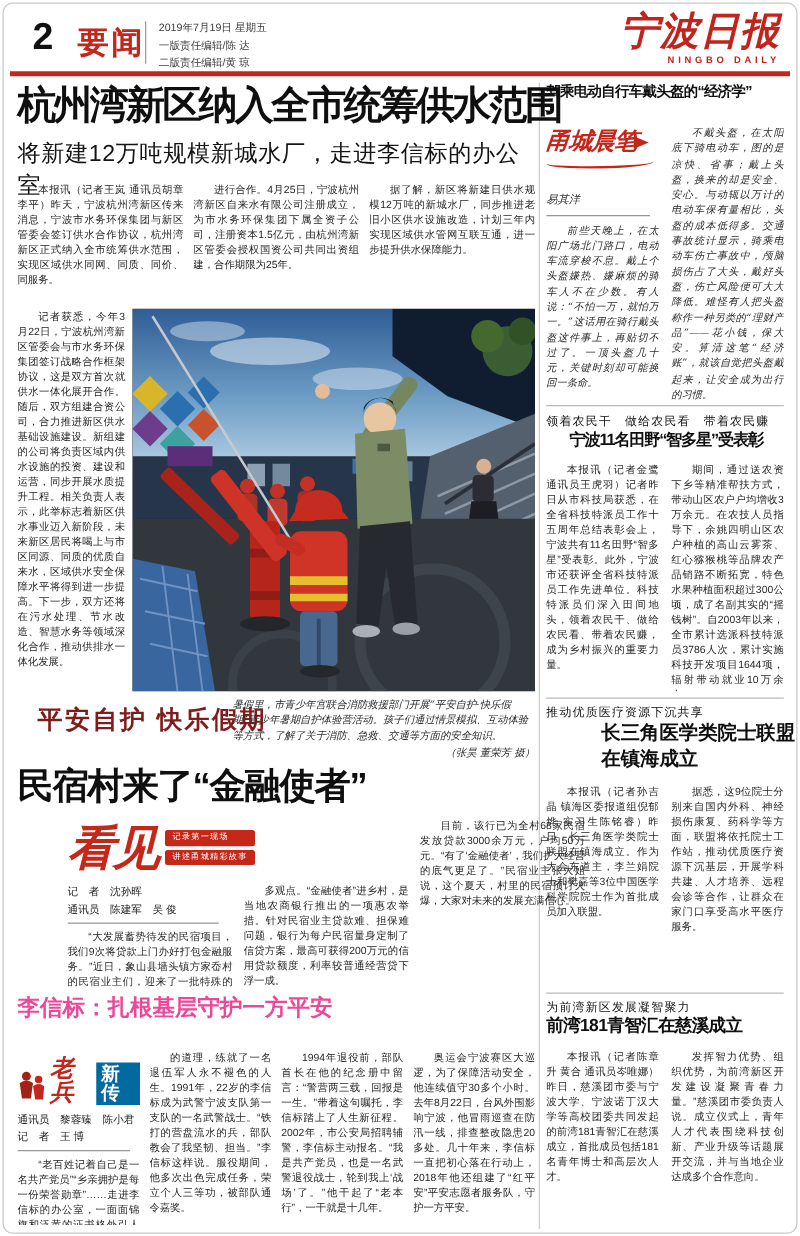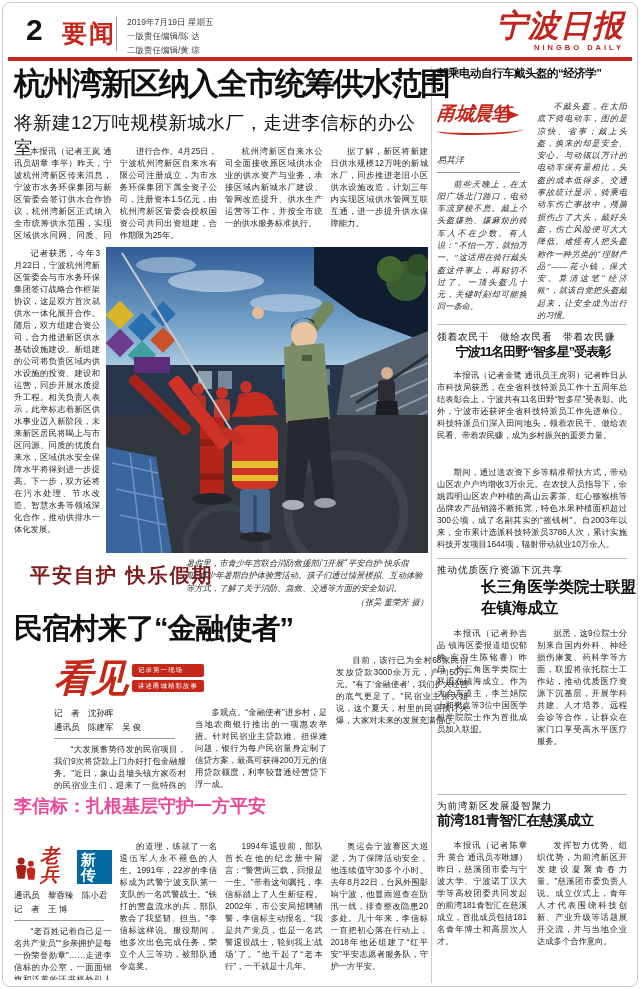--- a/index.html
+++ b/index.html
@@ -55,21 +55,21 @@
   
   .comm-hl{left:437px;top:66px;width:192px;font-size:11.5px;font-weight:900;letter-spacing:-0.5px;white-space:nowrap;color:#0f0f0f;}
   .comm-body{left:437px;top:100px;width:190px;height:222px;gap:10px;}
   .yc-logo{height:46px;margin-bottom:4px;position:relative;text-indent:0;}
   .yc-text{font-weight:900;font-style:italic;font-size:19px;color:#c3271b;letter-spacing:-1px;transform:skewX(-6deg);display:inline-block;}
   .yc-arrow{display:inline-block;width:0;height:0;border-left:12px solid #c3271b;border-top:5px solid transparent;border-bottom:5px solid transparent;margin-left:-2px;}
   .yc-swoosh{width:86px;height:8px;border-bottom:2.5px solid #c3271b;border-radius:0 0 60% 40%;margin-top:-4px;}
   .comm-author{font-size:9px;color:#333;padding:4px 0 4px 0;border-bottom:1px solid #999;width:92%;margin-bottom:5px;text-indent:0;}
   .zdx-kicker{left:437px;top:331px;}
   .zdx-hl{left:437px;top:343px;width:192px;font-size:13px;font-weight:900;letter-spacing:-1px;white-space:nowrap;color:#0f0f0f;text-align:center;}
-  .zdx-body{left:437px;top:369px;width:190px;height:184px;gap:10px;flex-direction:column;}
+  .zdx-body{left:437px;top:369px;width:190px;height:184px;gap:10px;}
   .ys-kicker{left:437px;top:564px;}
   .ys-hl{left:437px;top:577px;width:192px;font-size:15.5px;font-weight:900;line-height:1.35;color:#0f0f0f;letter-spacing:0;margin-left:44px;}
   .ys-body{left:437px;top:627px;width:190px;height:162px;gap:10px;}
   .qzh-kicker{left:437px;top:800px;}
   .qzh-hl{left:437px;top:812px;width:192px;font-size:14px;font-weight:900;letter-spacing:-0.5px;white-space:nowrap;color:#0f0f0f;}
   .qzh-body{left:437px;top:839px;width:190px;height:143px;gap:10px;}
 </style>
 </head>
 <body>
 
@@ -88,21 +88,20 @@
   <div class="mast-en">NINGBO DAILY</div>
 </div>
 <div class="abs red-rule"></div>
 <div class="abs vdiv"></div>
 
 <div class="abs lead-hl">杭州湾新区纳入全市统筹供水范围</div>
 <div class="abs lead-sub">将新建12万吨规模新城水厂，走进李信标的办公室</div>
 <div class="abs cols lead-top">
   <div class="col">本报讯（记者王岚 通讯员胡章 李平）昨天，宁波杭州湾新区传来消息，宁波市水务环保集团与新区管委会签订供水合作协议，杭州湾新区正式纳入全市统筹供水范围，实现区域供水同网、同质、同价、同服务。</div>
   <div class="col">进行合作。4月25日，宁波杭州湾新区自来水有限公司注册成立，为市水务环保集团下属全资子公司，注册资本1.5亿元，由杭州湾新区管委会授权国资公司共同出资组建，合作期限为25年。</div>
-  <div class="col">杭州湾新区自来水公司全面接收原区域供水企业的供水资产与业务，承接区域内新城水厂建设、管网改造提升、供水生产运营等工作，并按全市统一的供水服务标准执行。</div>
   <div class="col">据了解，新区将新建日供水规模12万吨的新城水厂，同步推进老旧小区供水设施改造，计划三年内实现区域供水管网互联互通，进一步提升供水保障能力。</div>
 </div>
 <div class="abs lead-mid">
   <div class="col side-col">记者获悉，今年3月22日，宁波杭州湾新区管委会与市水务环保集团签订战略合作框架协议，这是双方首次就供水一体化展开合作。随后，双方组建合资公司，合力推进新区供水基础设施建设。新组建的公司将负责区域内供水设施的投资、建设和运营，同步开展水质提升工程。相关负责人表示，此举标志着新区供水事业迈入新阶段，未来新区居民将喝上与市区同源、同质的优质自来水，区域供水安全保障水平将得到进一步提高。下一步，双方还将在污水处理、节水改造、智慧水务等领域深化合作，推动供排水一体化发展。</div>
   <div class="photo-box">
     <svg width="322" height="306" viewBox="0 0 322 306">
       <defs>
         <linearGradient id="sky" x1="0" y1="0" x2="0" y2="1">
           <stop offset="0" stop-color="#2f5d96"></stop>
             <stop offset="0.55" stop-color="#6f9ec6"></stop>

